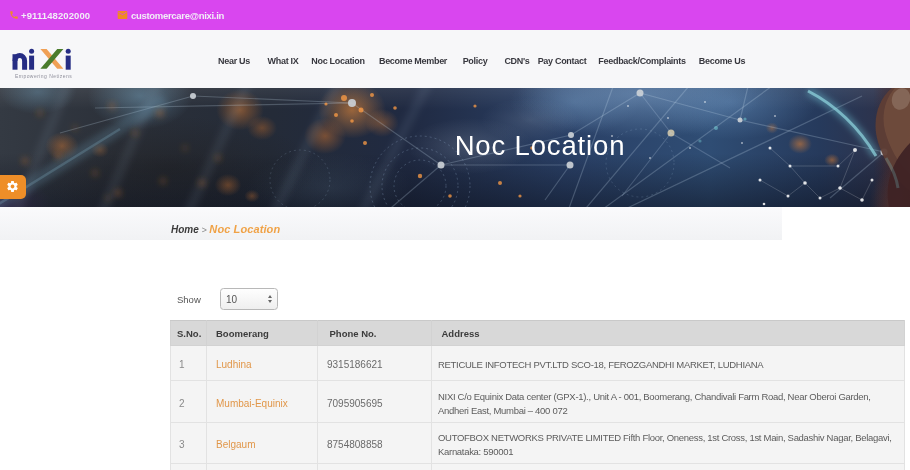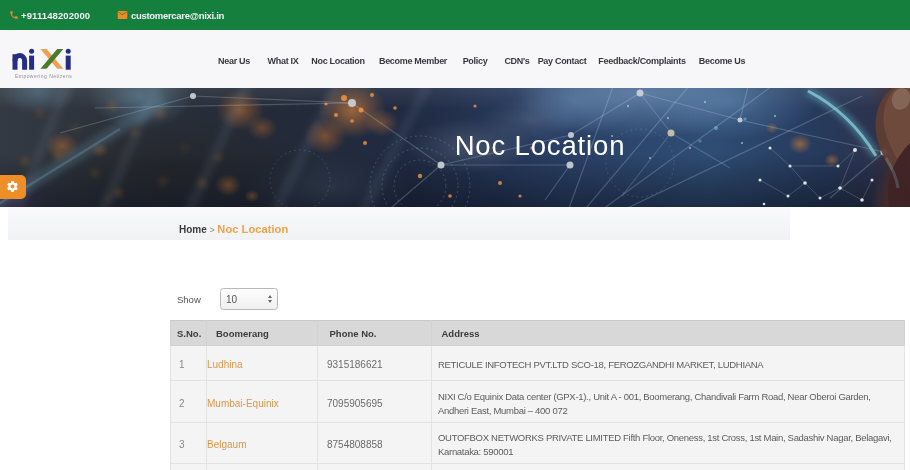--- a/index.html
+++ b/index.html
@@ -2,21 +2,21 @@
 <html><head>
 <meta charset="utf-8">
 <style>
 * { margin:0; padding:0; box-sizing:border-box; }
 html,body { width:910px; height:470px; overflow:hidden; background:#fff;
   font-family:"Liberation Sans", sans-serif; }
 #page { position:relative; width:910px; height:470px; }
 .abs { position:absolute; }
 
 
-#topbar { left:0; top:0; width:910px; height:30px; background:#15803d; }
+#topbar { left:0; top:0; width:910px; height:30px; background:#d946ef; }
 #topbar .txt { position:absolute; top:9.5px; font-size:9.5px; font-weight:bold; color:#f2eef8; letter-spacing:0.1px; }
 
 
 #header { left:0; top:30px; width:910px; height:58px; background:#f7f7f9; }
 .nav { position:absolute; top:26px; font-size:9px; font-weight:bold; color:#38383f; letter-spacing:-0.3px; transform:translateX(-50%); white-space:nowrap; }
 
 
 #hero { left:0; top:88px; width:910px; height:119px; overflow:hidden;
   background:
     linear-gradient(to right, rgba(70,40,40,0) 96%, rgba(75,35,30,0.85) 100%),
@@ -48,22 +48,22 @@
     linear-gradient(to right, #343a43 0%, #2b3039 14%, #242b38 30%, #202a42 45%, #2a4066 62%, #2f4d74 78%, #263a5c 90%, #302f44 100%),
     linear-gradient(to right, #2c3845 0%, #222e42 45%, #253a5c 75%, #1f2d49 100%);
 }
 #hero-title { position:absolute; left:540px; top:44px; line-height:27px; transform:translateX(-50%);
   font-size:27.5px; color:#fff; letter-spacing:0.85px; font-weight:normal; white-space:nowrap; }
 
 
 #gear { left:-5px; top:174.5px; width:31px; height:24px; background:#ee8e28; border-radius:5px; z-index:5; }
 
 
-#crumb { left:8px; top:207px; width:782px; height:33px;
-  background:linear-gradient(#fafafc, #f1f2f4); }
+#crumb { left:0; top:207px; width:782px; height:33px;
+  background:linear-gradient(#fafafc, #f1f2f4);font-style:italic; }
 #crumb .in { position:absolute; left:171px; top:16px; font-size:10px; }
 
 
 #show-label { left:177px; top:294px; font-size:9.5px; color:#555; }
 #show-box { left:220px; top:288px; width:58px; height:22px; border:1px solid #b8b8b8; border-radius:3.5px;
   background:linear-gradient(#fefefe,#efefef); }
 #show-box .val { position:absolute; left:5px; top:5px; font-size:10px; color:#555; }
 #show-box .spin { position:absolute; right:5px; top:6px; }
 #show-box .spin div { width:0; height:0; border-left:2.5px solid transparent; border-right:2.5px solid transparent; }
 #show-box .up { border-bottom:3.5px solid #666; margin-bottom:2px; }
@@ -73,21 +73,21 @@
 #tbl { left:170px; top:320px; width:735px; border-collapse:collapse; table-layout:fixed;
   font-size:10px; color:#5c5c5c; }
 #tbl td.addr { font-size:9.5px; letter-spacing:-0.3px; padding-right:12px; }
 #tbl th { background:#d8d8d8; color:#3c3c3c; font-size:9.5px; text-align:left;
   border:1px solid #d2d2d2; border-top-color:#c9c9c9; height:25px; padding:0 0 0 6px; }
 #tbl td { background:#f4f4f4; border:1px solid #e2e2e2; padding:7px 8px 3px 6px; vertical-align:middle; line-height:13.6px; }
 #tbl .c1 { width:36px; }
 #tbl .c2 { width:111px; }
 #tbl .c3 { width:114px; }
 #tbl th.h2 { padding-left:9px; }
-#tbl td.d2 { padding-left:0; }
+#tbl td.d2 { padding-left:9px; }
 #tbl th.h3 { padding-left:11.5px; }
 #tbl td.d3 { padding-left:9px; }
 #tbl .num { color:#8a8a8a; padding-left:8px; }
 #tbl .loc { color:#e1974a; }
 #tbl .ph { color:#6b6b6b; }
 </style>
 </head>
 <body>
 <div id="page">
 

